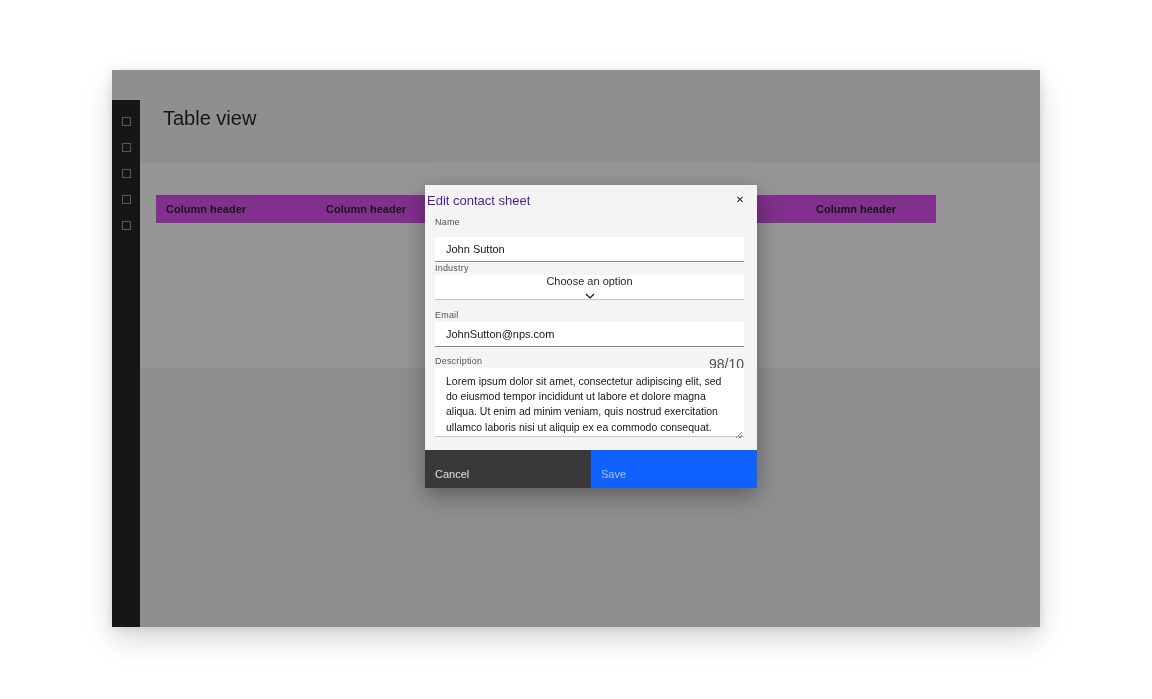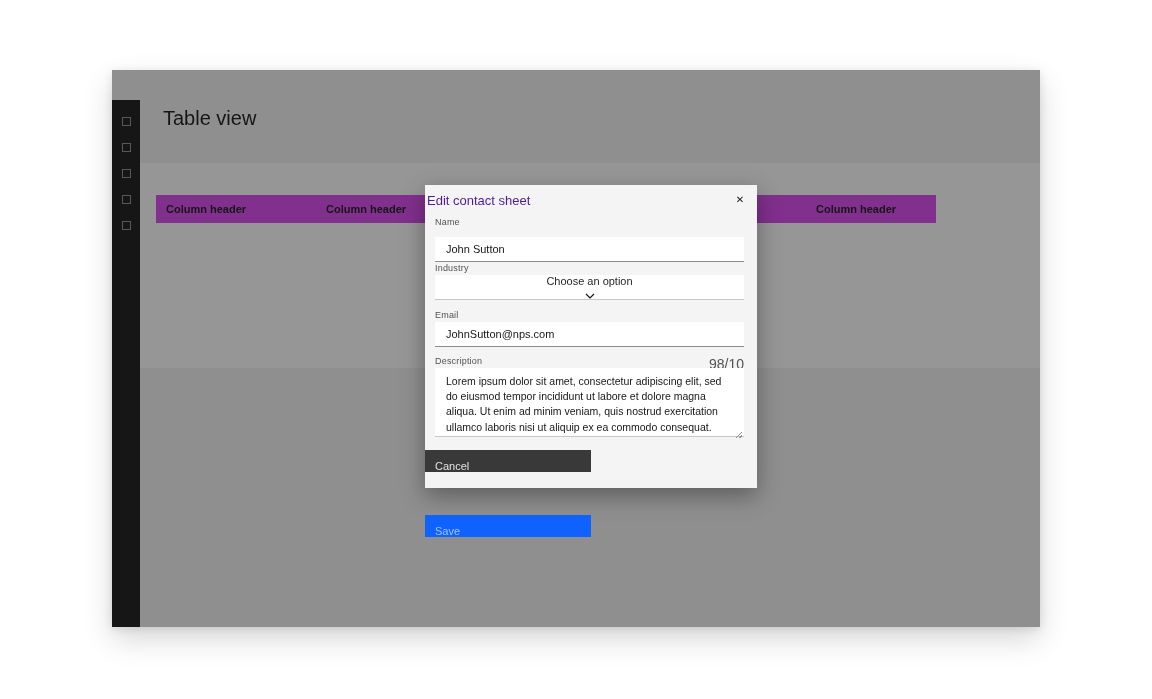--- a/index.html
+++ b/index.html
@@ -46,26 +46,26 @@
               border-bottom:1px solid #c6c6c6; display:flex; align-items:center;
               justify-content:space-between; padding:0 11px; font-size:11px; color:#262626; cursor:pointer;flex-direction:column; }
   .counter { position:absolute; right:13px; font-size:14px; color:#525252; }
   .f-textarea { position:absolute; left:10px; right:13px; height:69px; background:#ffffff;
                 border:none; border-bottom:1px solid #c6c6c6; resize:none; overflow:hidden;
                 font-size:10.5px; line-height:1.45; color:#161616; padding:6px 11px 0 11px;
                 font-family:"Liberation Sans", sans-serif; outline:none; }
   .resize-h { position:absolute; right:15px; top:245px; width:8px; height:8px;
               background:repeating-linear-gradient(135deg, transparent 0 1.5px, #8d8d8d 1.5px 2.5px);
               clip-path:polygon(100% 0, 100% 100%, 0 100%); }
-  .m-footer { position:absolute; left:0; right:0; bottom:0; height:38px; display:flex;flex-direction:column; }
+  .m-footer { position:absolute; left:0; right:0; bottom:0; height:38px; display:flex; }
   .btn { width:50%; height:38px; border:none; text-align:left; font-size:11px;
          padding:10px 0 0 10px; cursor:pointer; font-family:"Liberation Sans", sans-serif;
          display:block; vertical-align:top; }
   .btn-cancel { background:#393939; color:rgba(255,255,255,0.85); }
-  .btn-save   { background:#0f62fe; color:rgba(255,255,255,0.60);margin-top:43px; }
+  .btn-save   { background:#0f62fe; color:rgba(255,255,255,0.60); }
 </style>
 </head>
 <body>
 
 <div class="app-window">
 
 
   <div class="sidenav">
     <div class="sq"></div>
     <div class="sq"></div>

